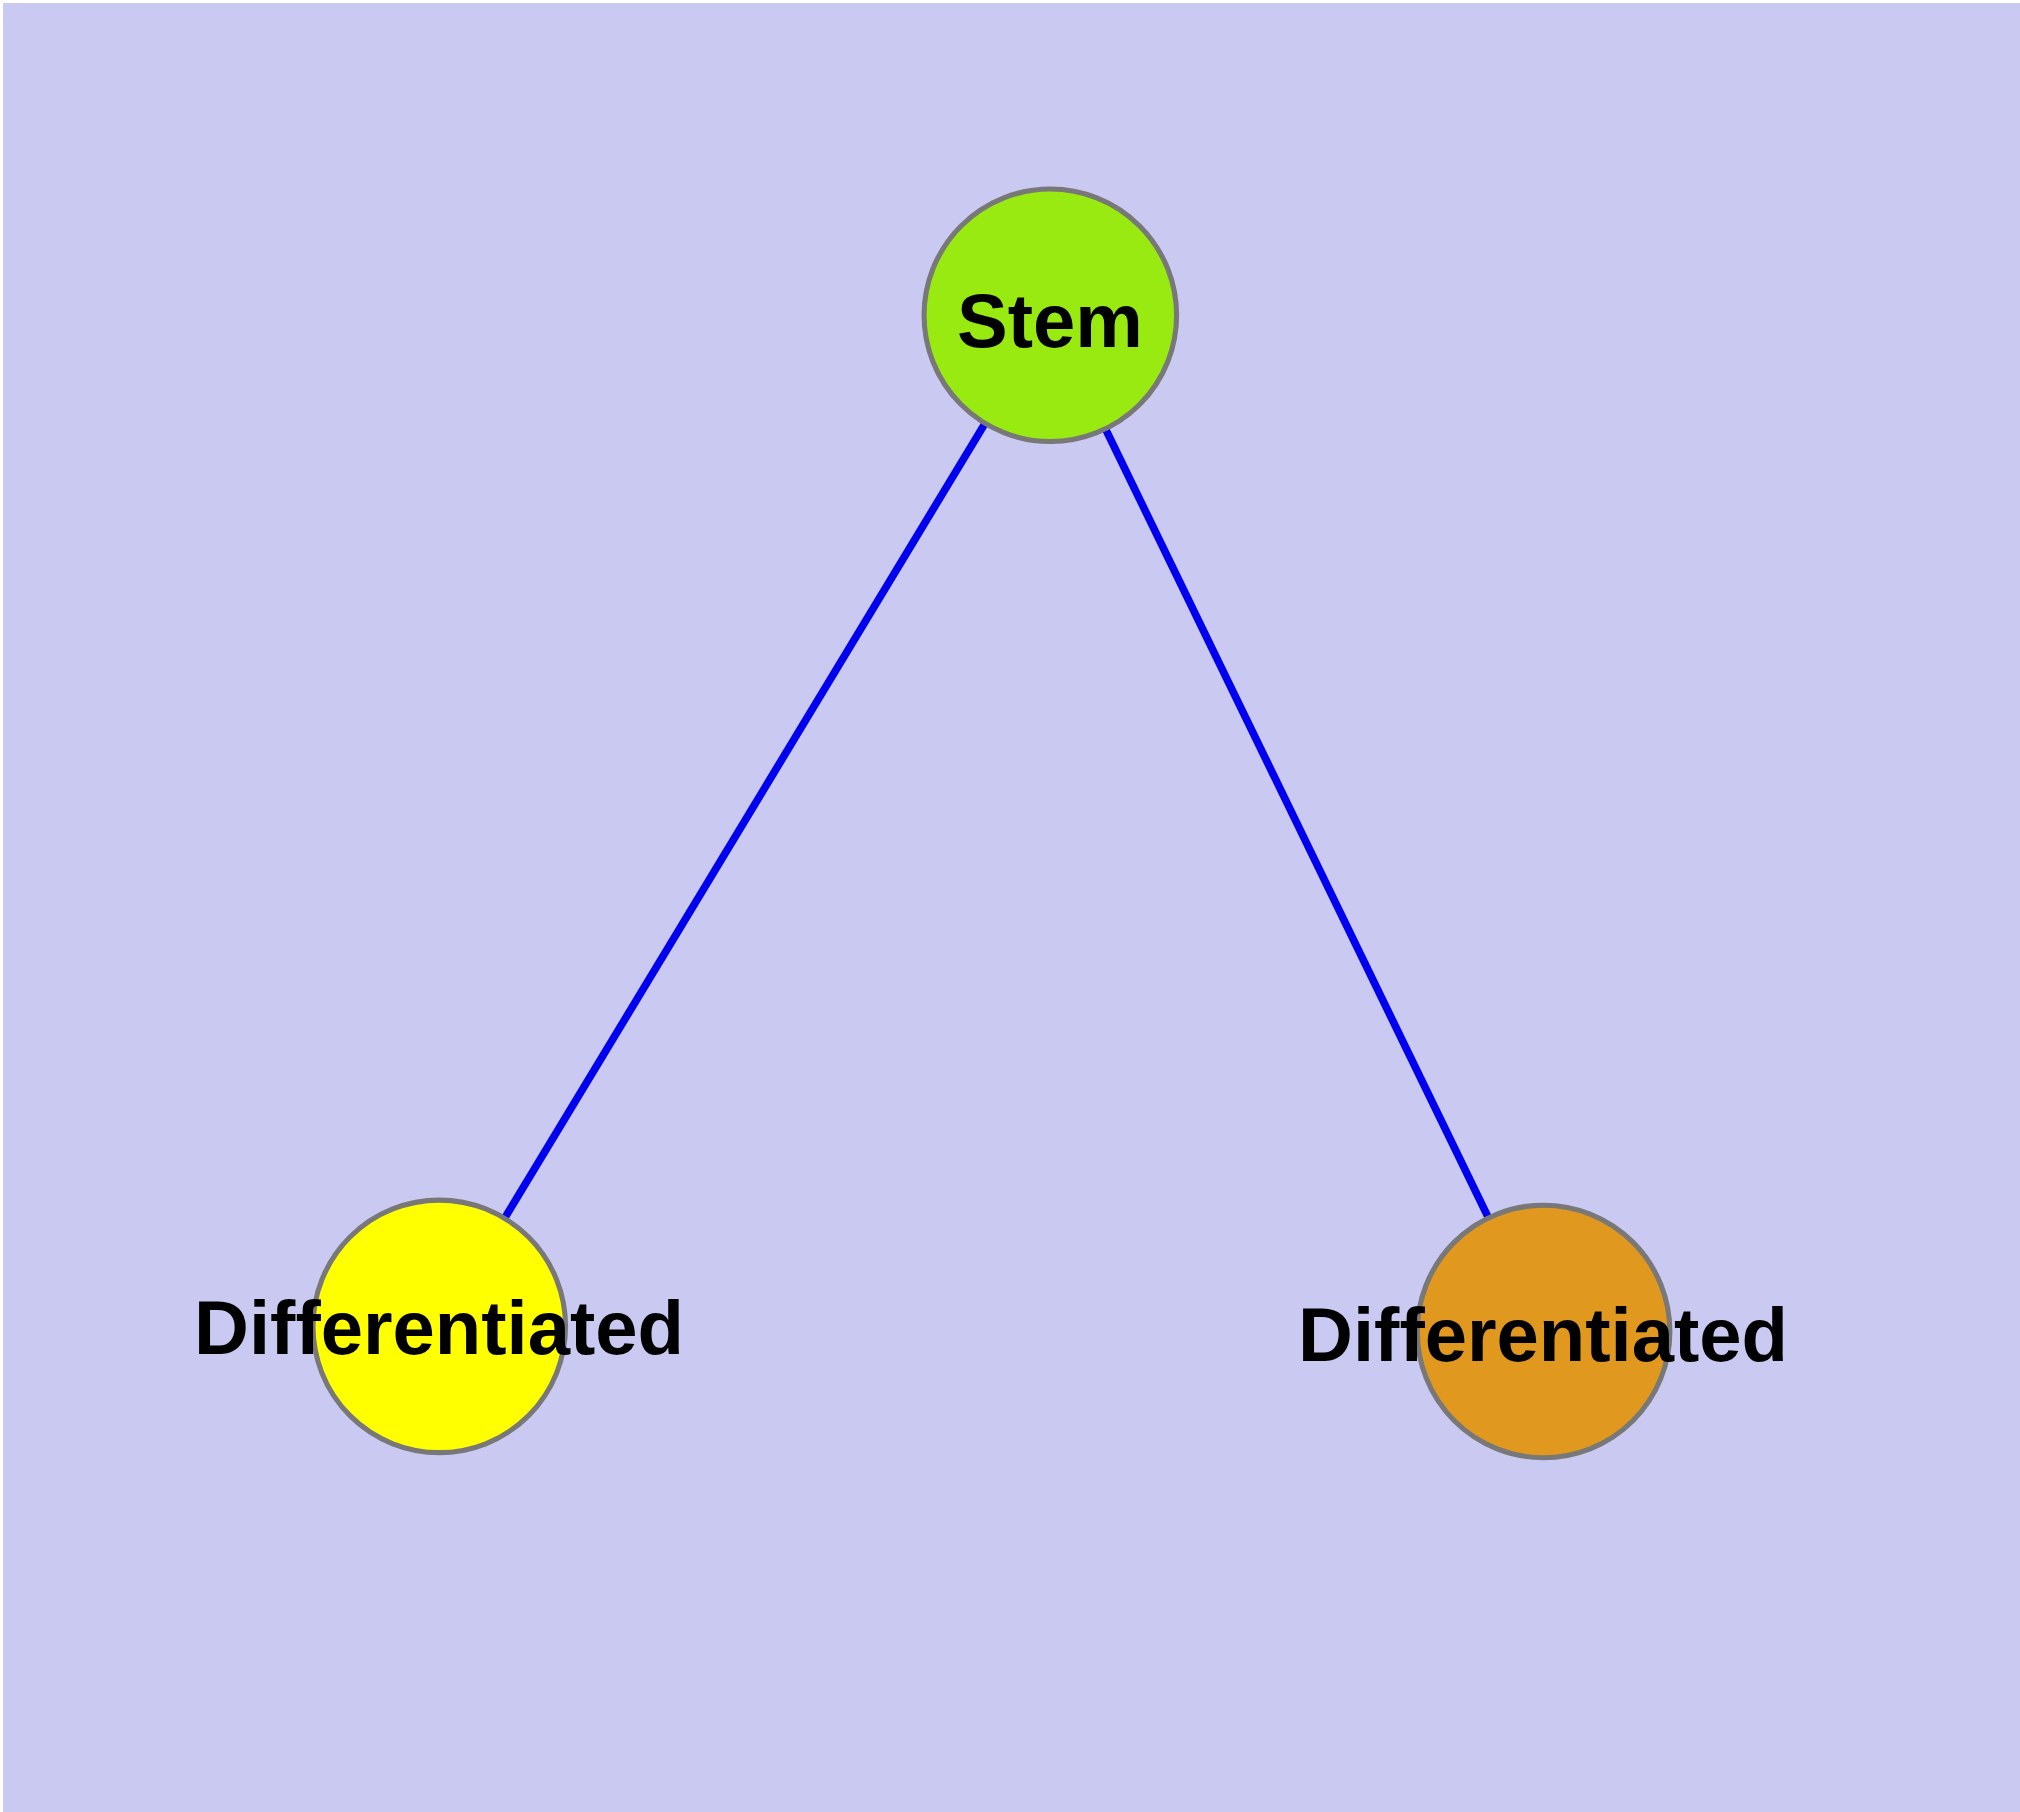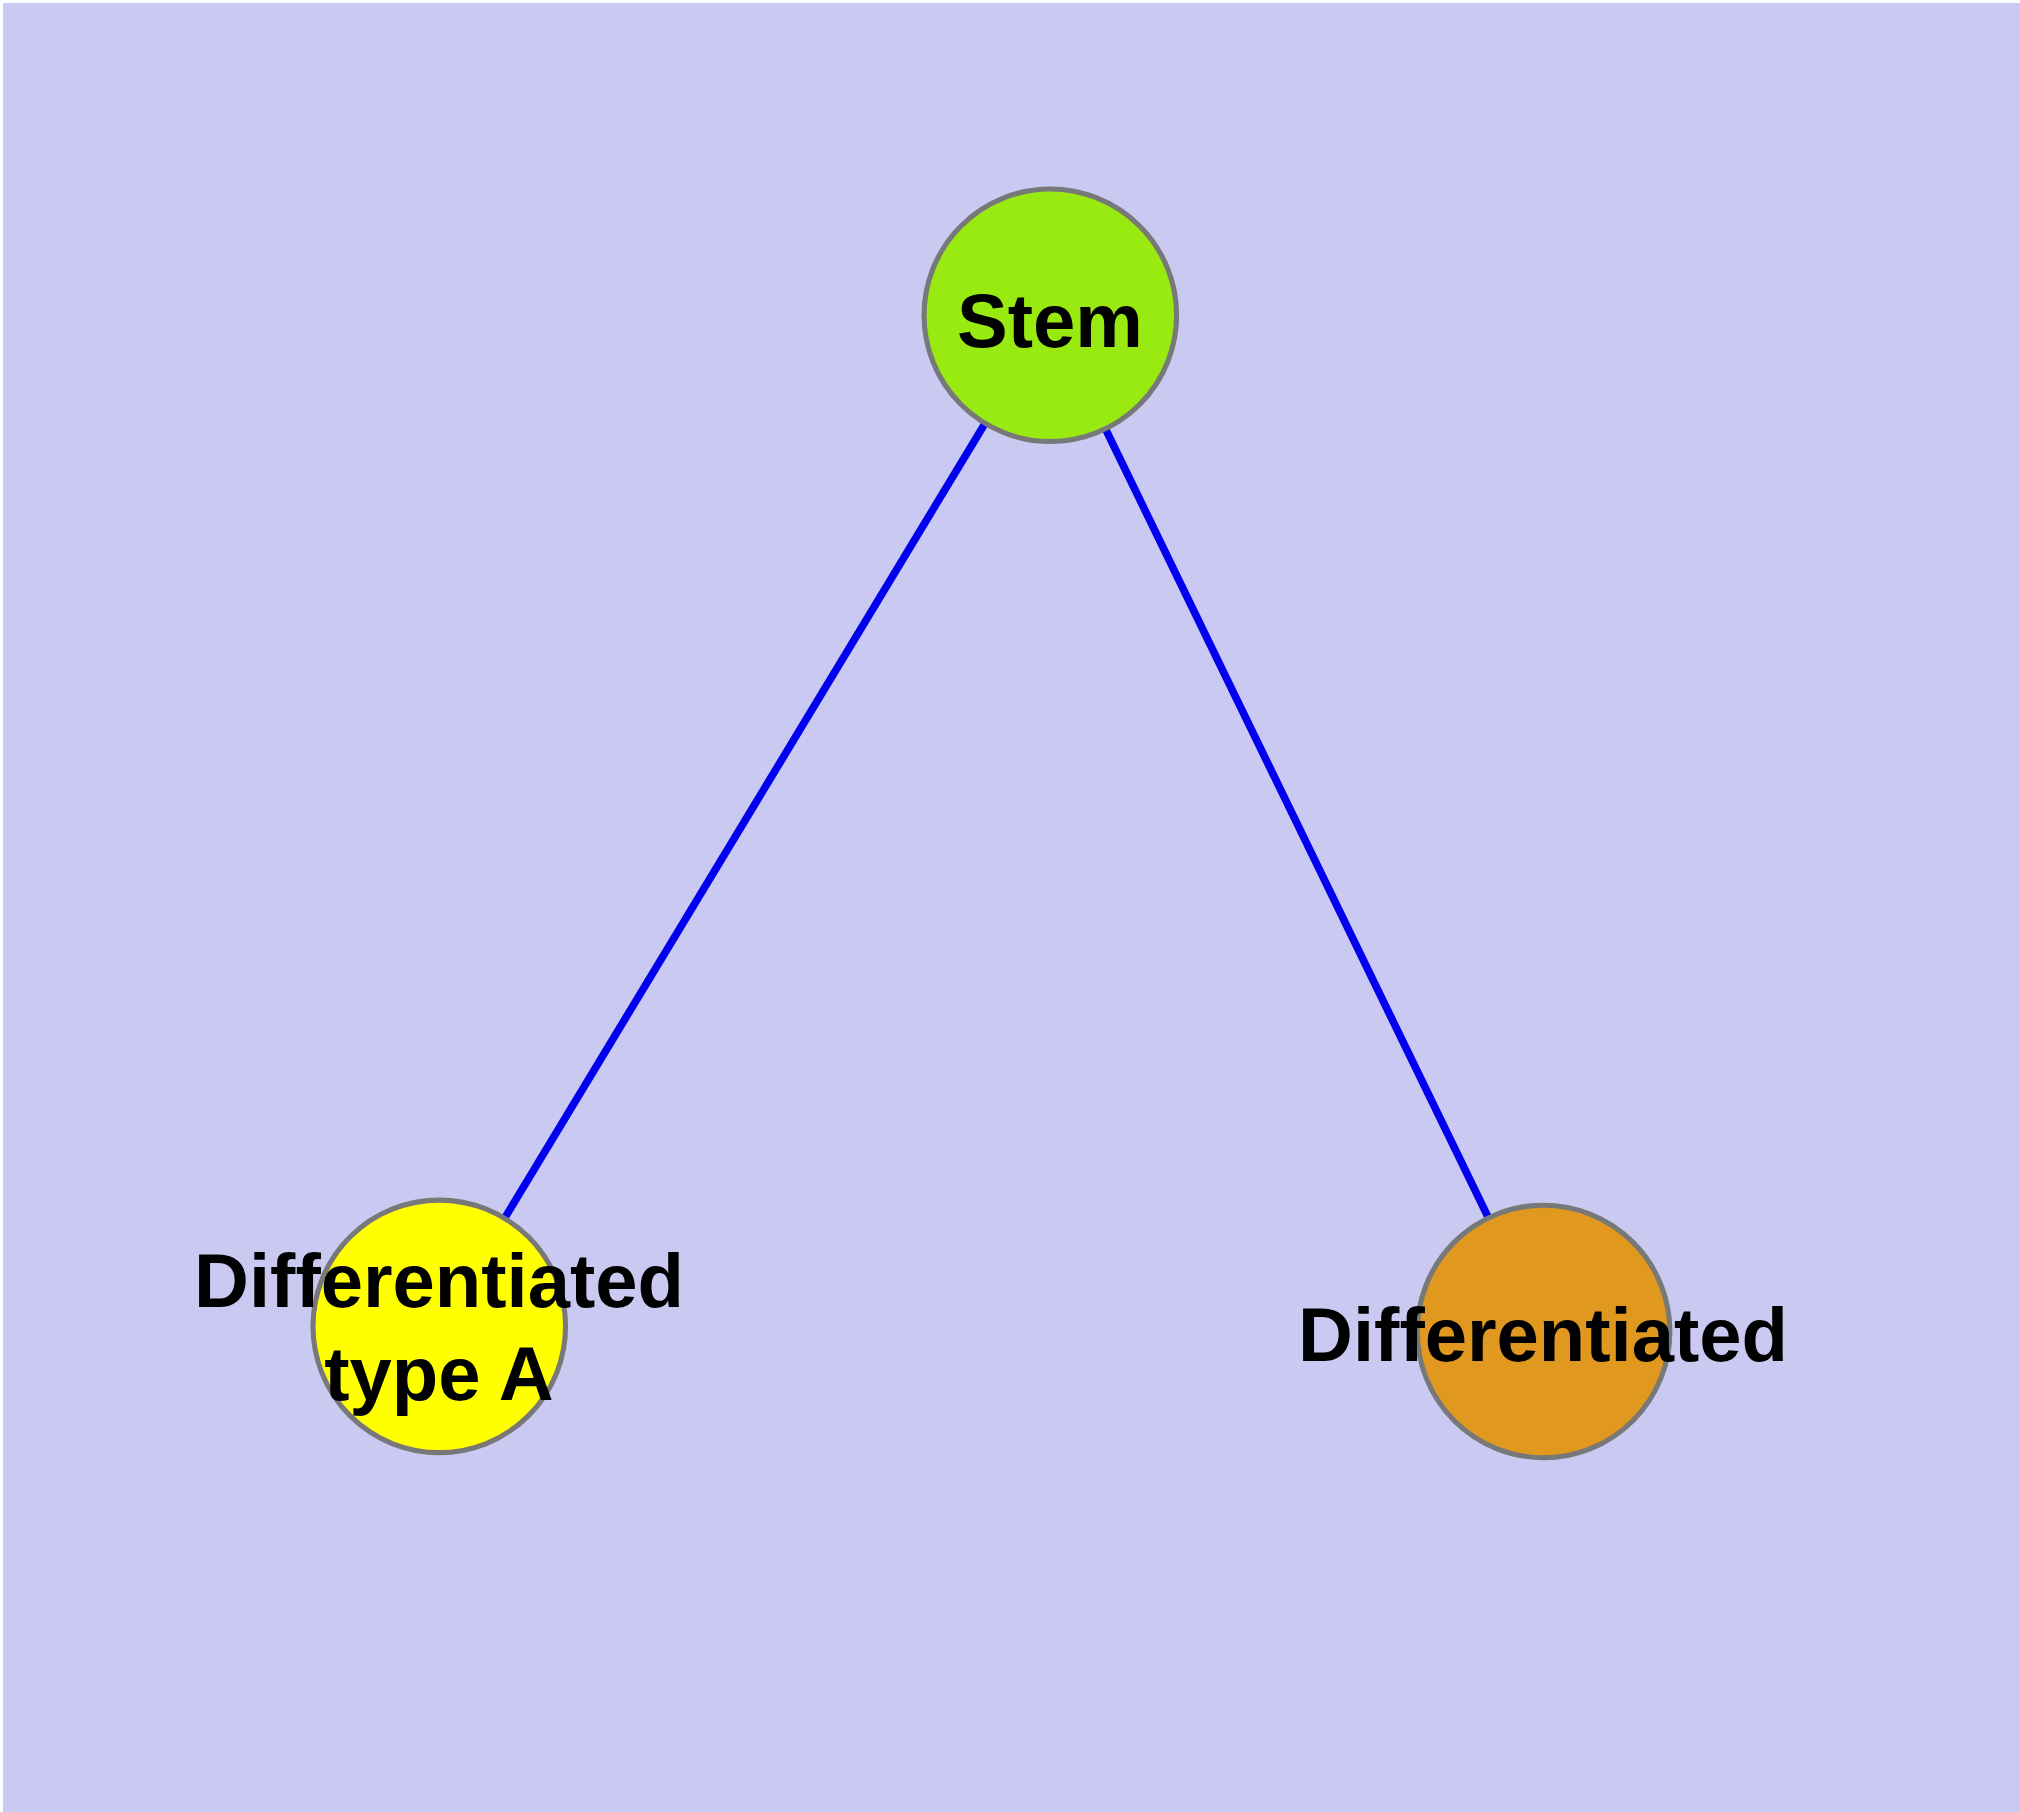--- a/index.html
+++ b/index.html
@@ -55,21 +55,20 @@
     <circle cx="518" cy="1565" r="149" stroke-width="6" fill="#FFFF00" stroke="#787878"></circle>
     <circle cx="1821" cy="1571" r="149" stroke-width="6" fill="#E0981F" stroke="#787878"></circle>
   </svg>
 
   <div class="node-label" style="left:1050px; top:320px;">
     <span>Stem</span>
   </div>
 
   <div class="node-label" style="left:439px; top:1327px;">
     <span>Differentiated</span>
-    <span>type A</span>
   </div>
 
   <div class="node-label" style="left:1543px; top:1334px;">
     <span>Differentiated</span>
   </div>
 
 </div>
 
 
 </body></html>

